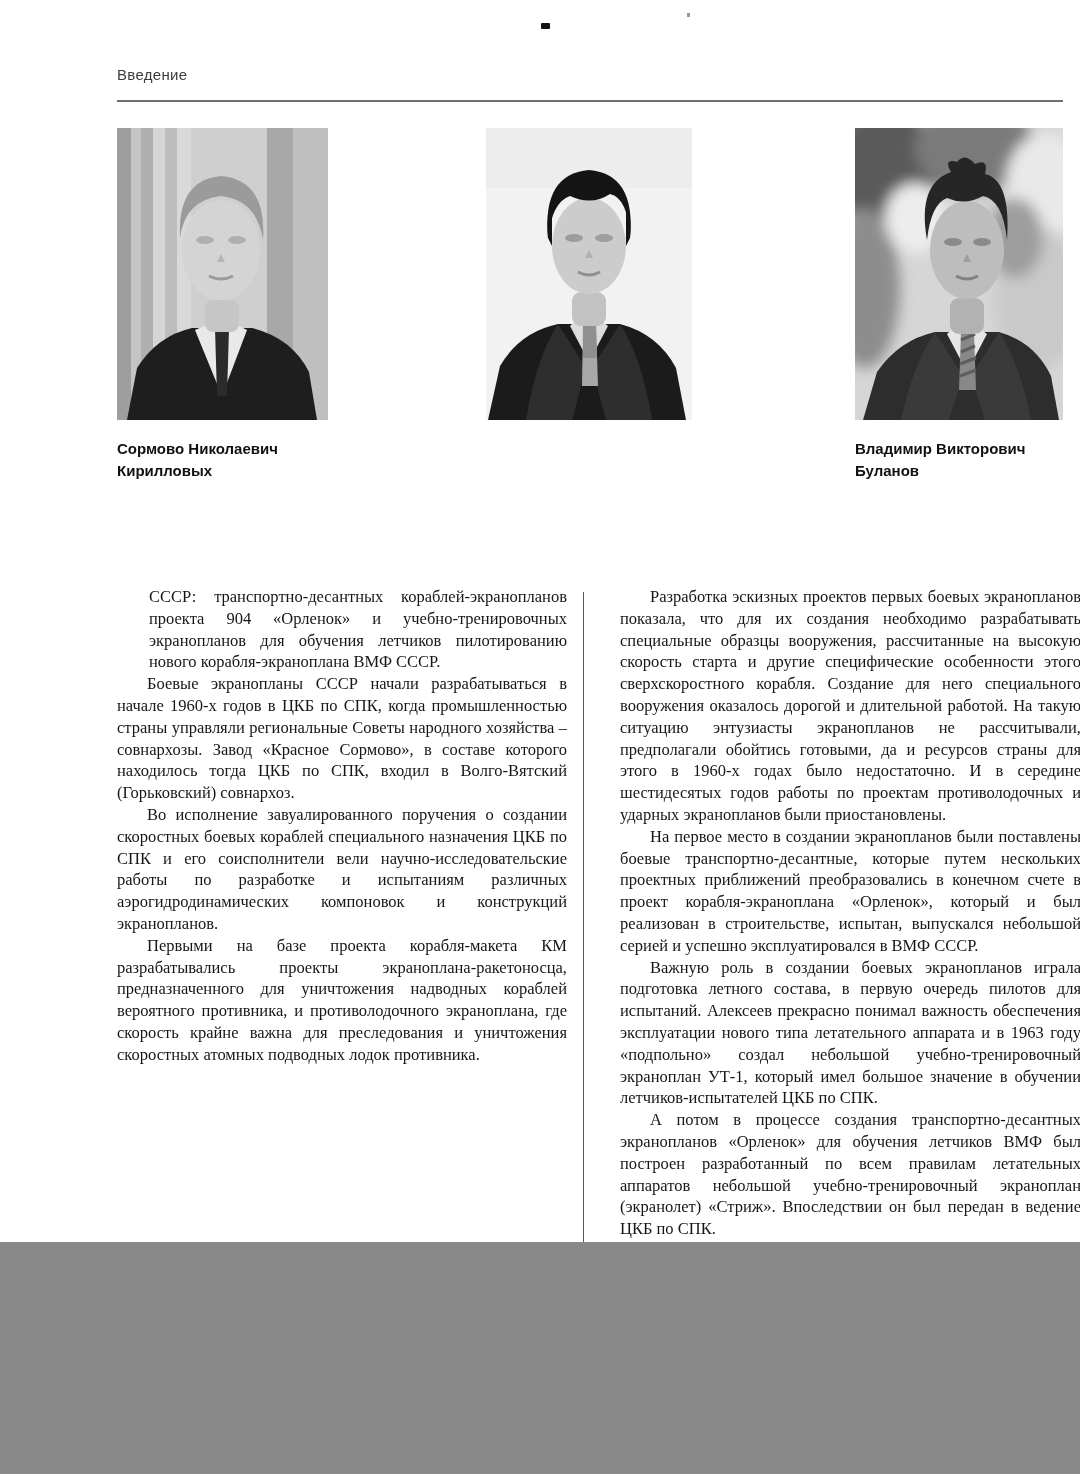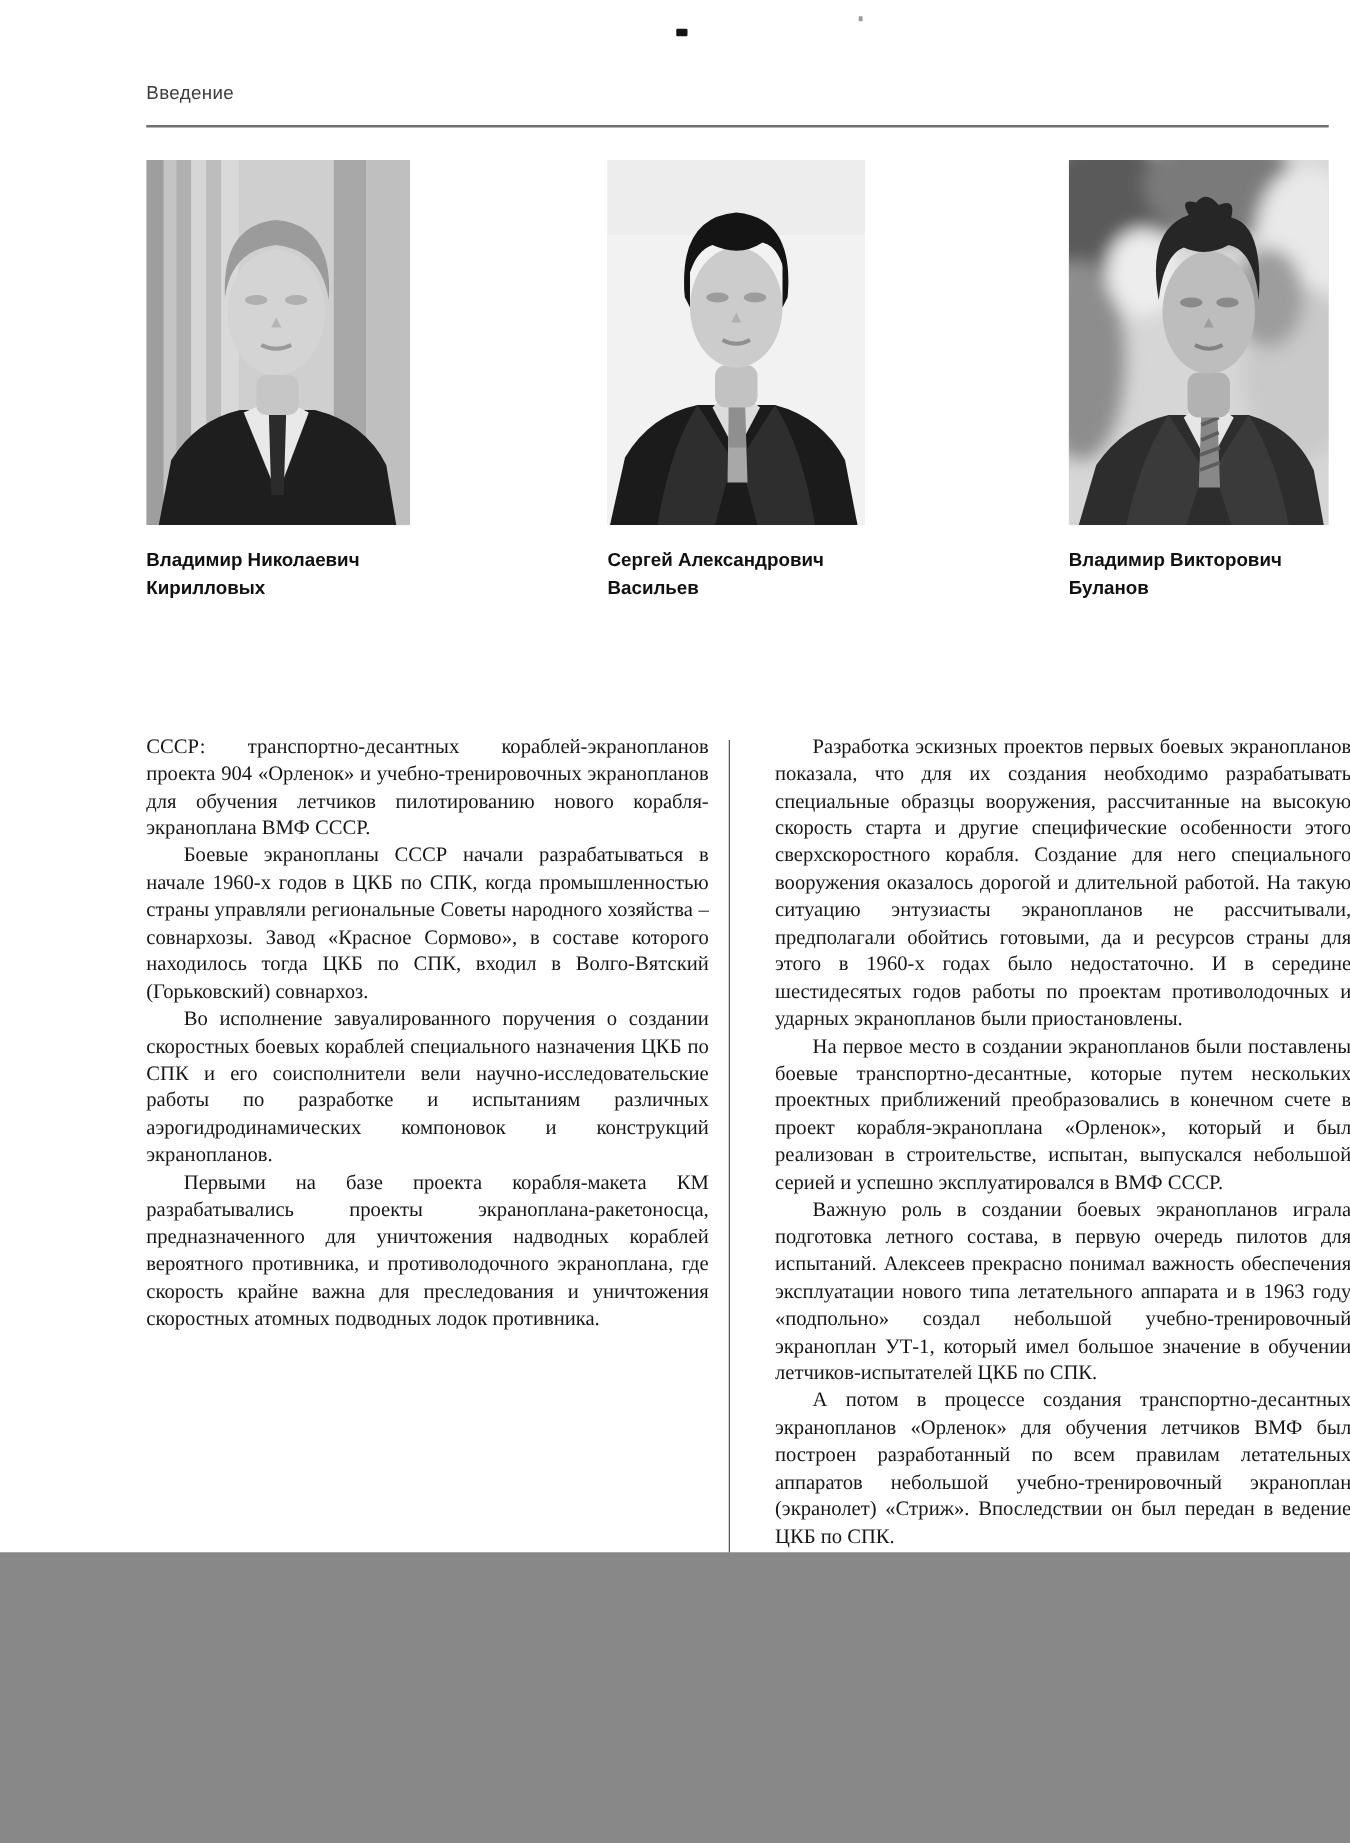--- a/index.html
+++ b/index.html
@@ -36,21 +36,21 @@
   .cap-1{left:117px;} .cap-2{left:486px;} .cap-3{left:855px;}
   
   .column{
     position:absolute;top:586px;
     font-size:16.5px;line-height:21.8px;
     text-align:justify;color:#161616;
   }
   .col-left{left:117px;width:450px;}
   .col-right{left:620px;width:461px;}
   .column p{margin:0;text-indent:30px;}
-  .column p.no-indent{text-indent:0;}
+  .column p.no-indent{text-indent:0;margin-left:32px;}
   .col-divider{
     position:absolute;left:583px;top:592px;width:1px;height:753px;
     background:rgba(60,60,60,.85);
   }
   
   .page-number{
     position:absolute;left:116px;top:1350px;
     font-family:"Liberation Sans", sans-serif;
     font-size:17px;font-weight:bold;color:#1a1a1a;z-index:7;
   }
@@ -173,26 +173,22 @@
       <path d="M 96 44 Q 88 30 102 34 Q 110 24 120 36 Q 134 30 130 46 Z" fill="#262626"></path>
 
       <ellipse cx="98" cy="114" rx="9" ry="4" fill="#6f6f6f" opacity=".65"></ellipse>
       <ellipse cx="127" cy="114" rx="9" ry="4" fill="#6f6f6f" opacity=".65"></ellipse>
       <path d="M 108 134 L 116 134 L 112 126 Z" fill="#9e9e9e"></path>
       <path d="M 101 148 Q 112 154 123 148" stroke="#828282" stroke-width="3" fill="none"></path>
     </svg>
   </div>
 
   <div class="caption cap-1">
-    <div>Владимир Николаевич</div>
+    <div>Сормово Николаевич</div>
     <div>Кирилловых</div>
-  </div>
-  <div class="caption cap-2">
-    <div>Сергей Александрович</div>
-    <div>Васильев</div>
   </div>
   <div class="caption cap-3">
     <div>Владимир Викторович</div>
     <div>Буланов</div>
   </div>
 
   <div class="column col-left">
     <p class="no-indent">СССР: транспортно-десантных кораблей-экранопланов проекта 904 «Орленок» и учебно-тренировочных экранопланов для обучения летчиков пилотированию нового корабля-экраноплана ВМФ СССР.</p>
     <p>Боевые экранопланы СССР начали разрабатываться в начале 1960-х годов в ЦКБ по СПК, когда промышленностью страны управляли региональные Советы народного хозяйства – совнархозы. Завод «Красное Сормово», в составе которого находилось тогда ЦКБ по СПК, входил в Волго-Вятский (Горьковский) совнархоз.</p>
     <p>Во исполнение завуалированного поручения о создании скоростных боевых кораблей специального назначения ЦКБ по СПК и его соисполнители вели научно-исследовательские работы по разработке и испытаниям различных аэрогидродинамических компоновок и конструкций экранопланов.</p>

